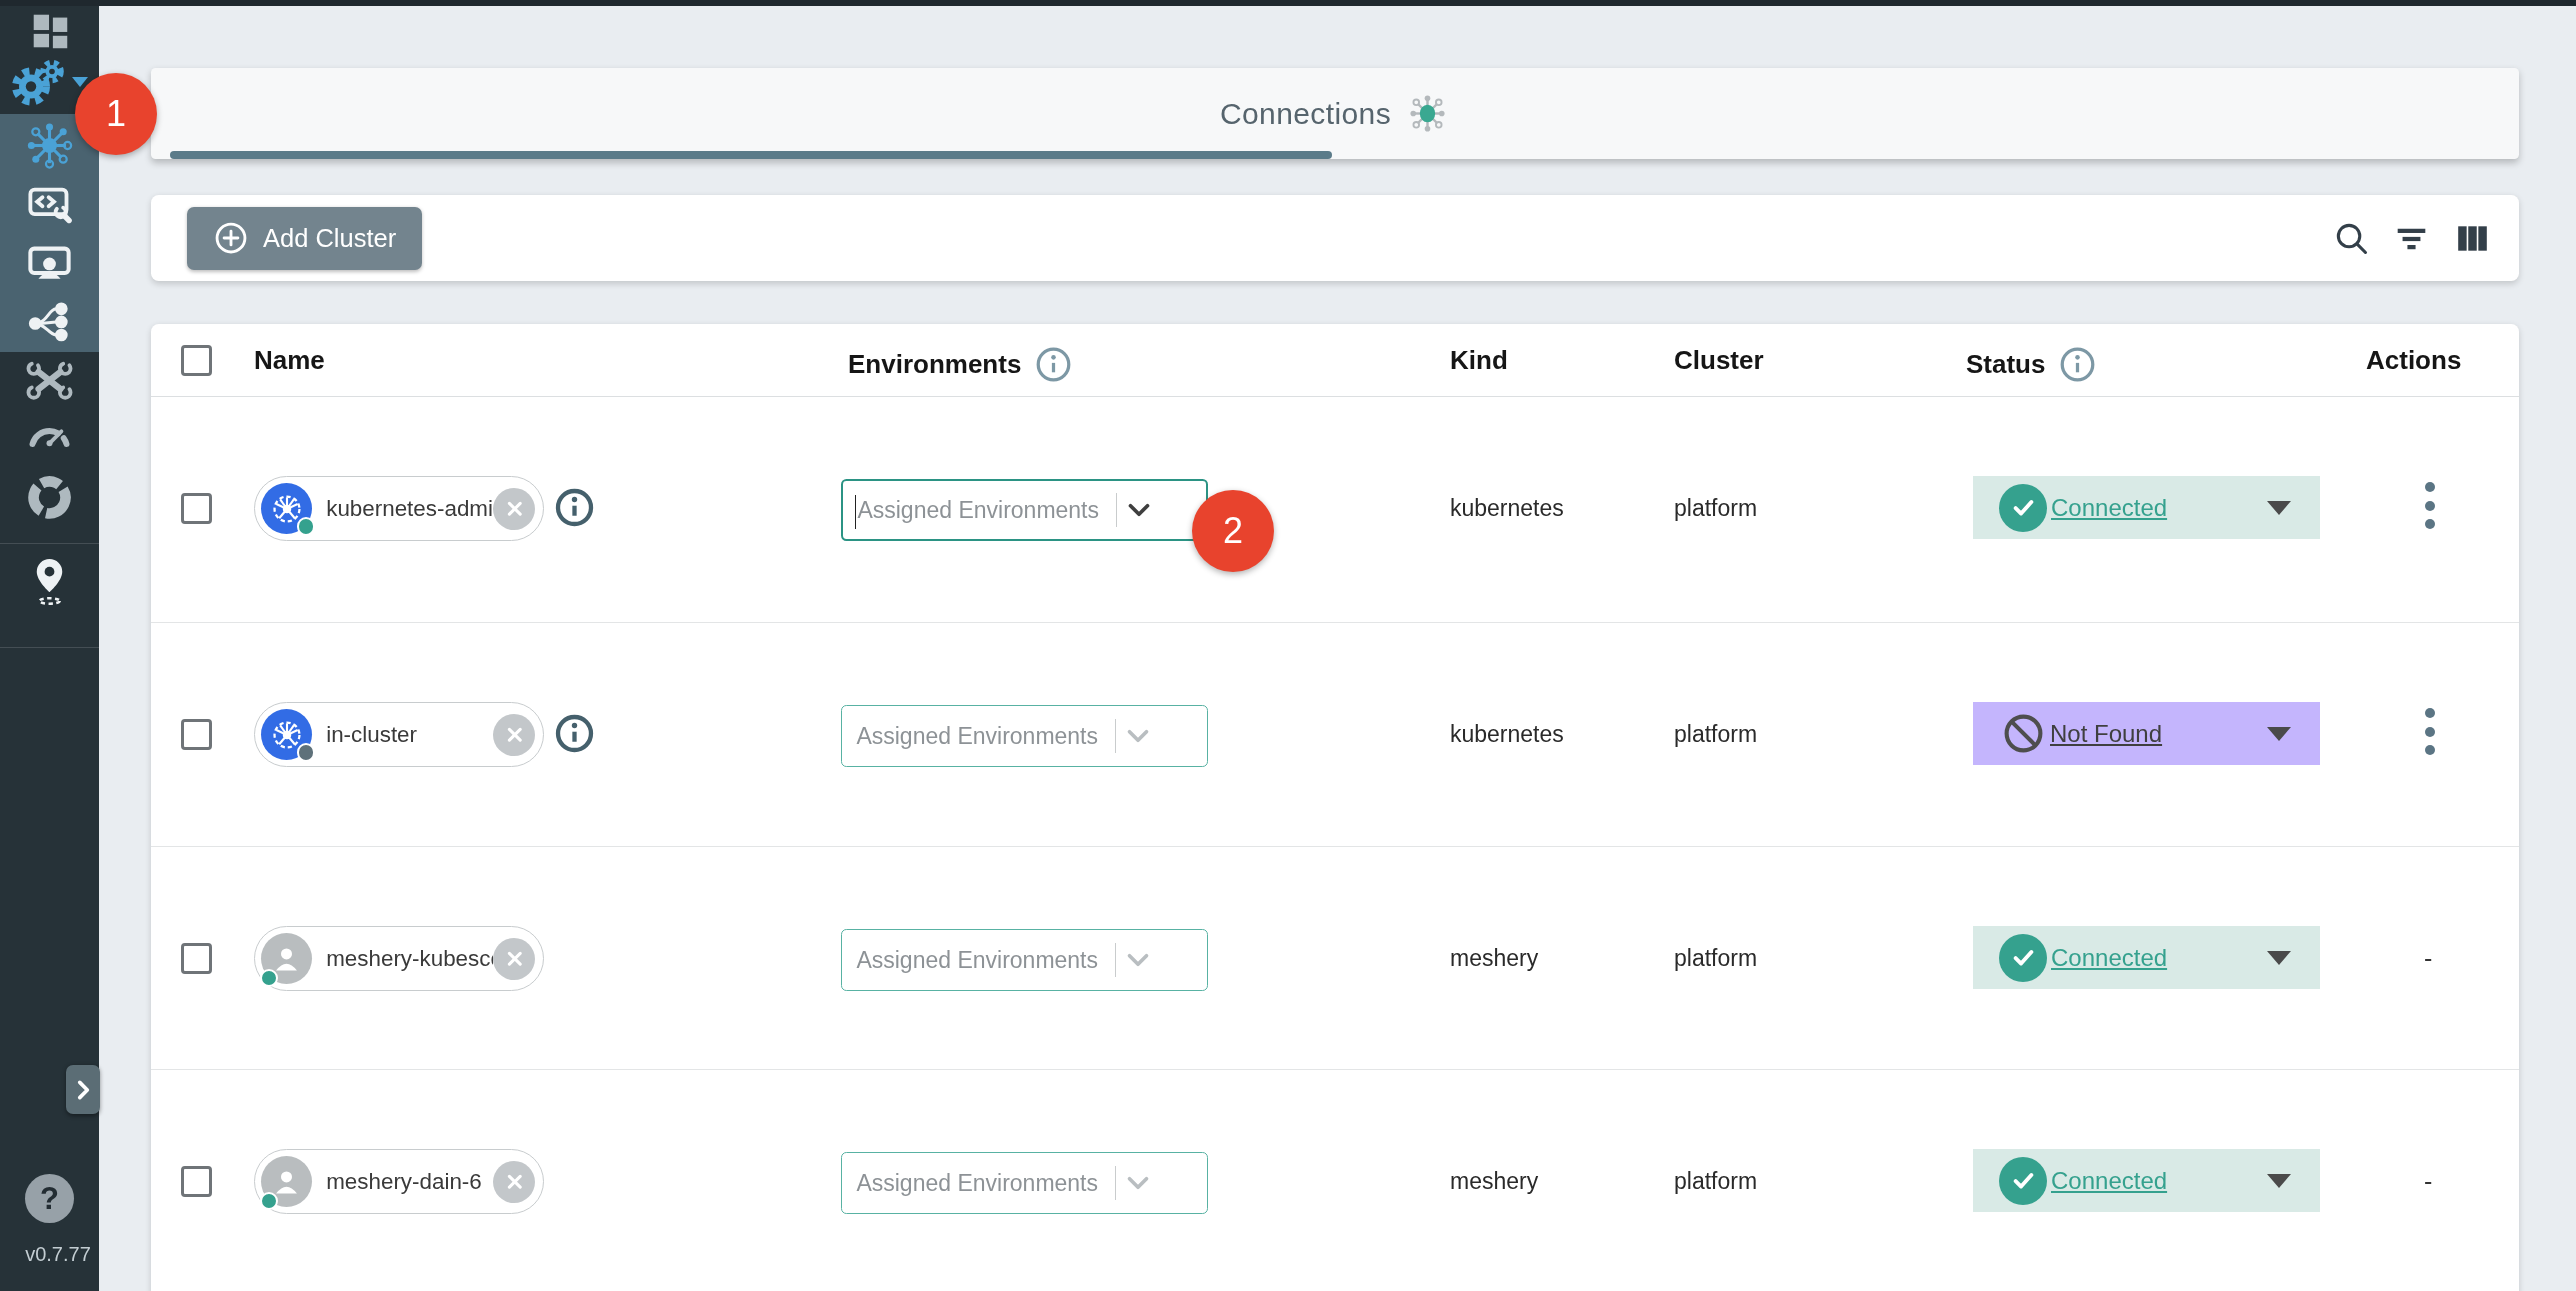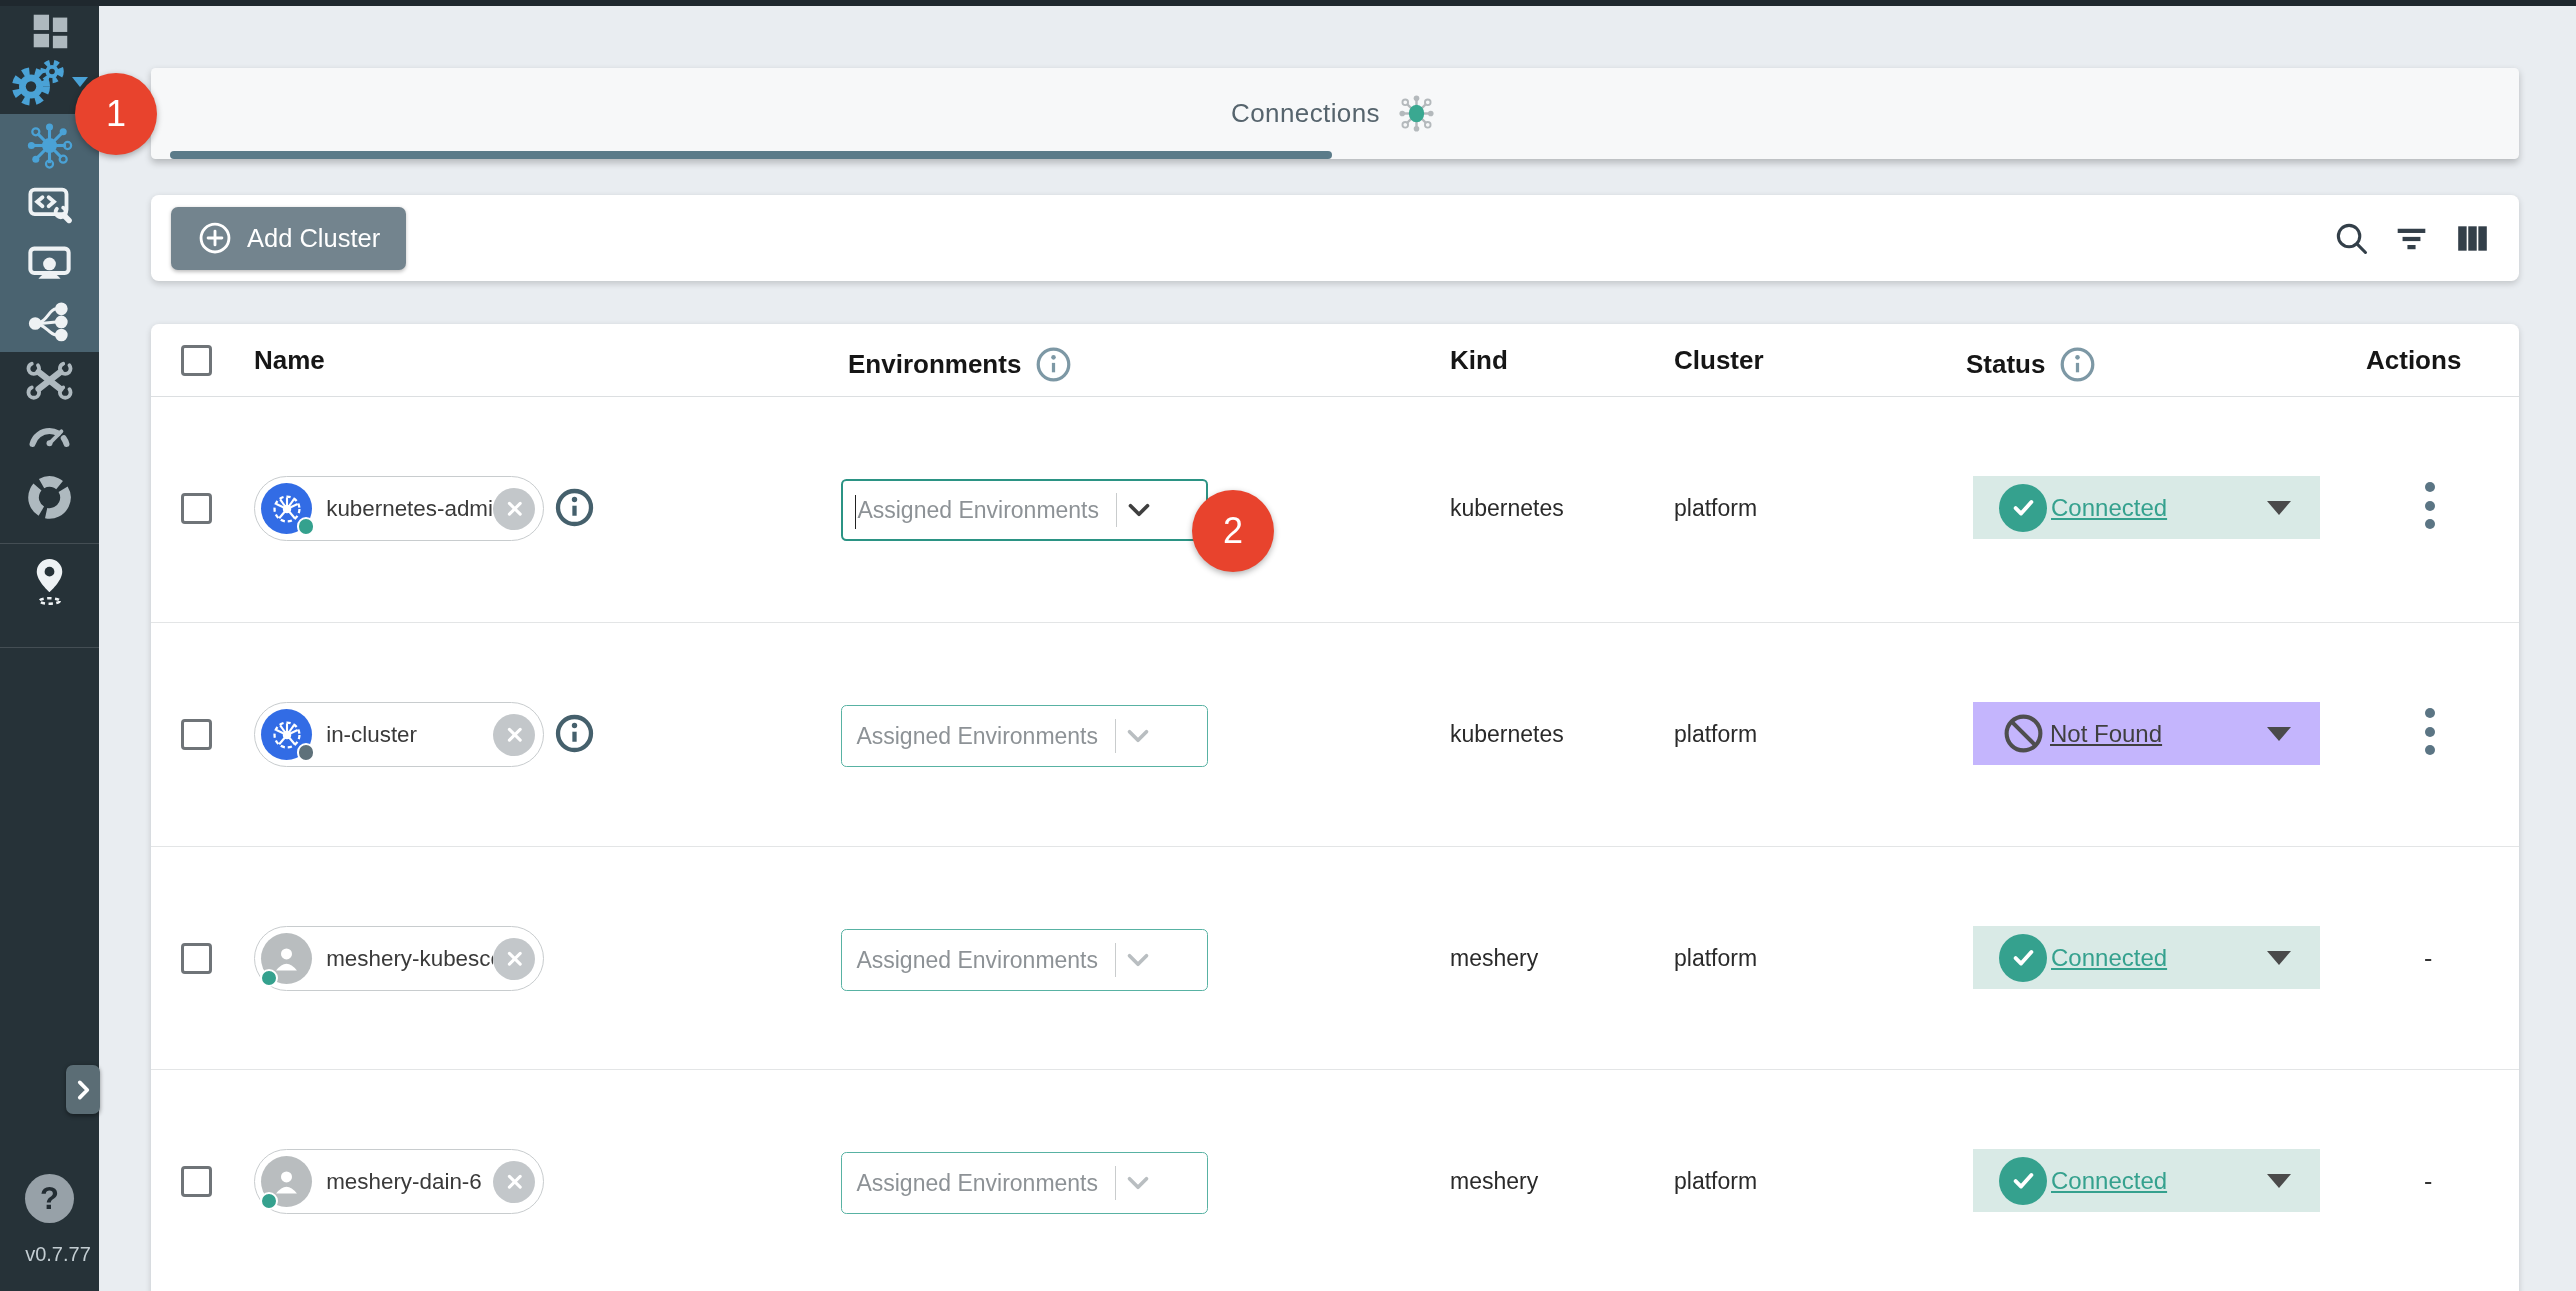--- a/index.html
+++ b/index.html
@@ -22,25 +22,25 @@
   .expander{position:absolute;left:66px;top:1065px;width:34px;height:49px;background:#5b6d75;border-radius:7px;display:flex;align-items:center;justify-content:center;box-shadow:0 1.5px 4.6px rgba(0,0,0,.4);}
   .help-circle{position:absolute;left:25px;top:1174px;width:49px;height:49px;border-radius:50%;background:#97a1a8;color:#232d33;font-size:31px;font-weight:bold;display:flex;align-items:center;justify-content:center;}
   .version{position:absolute;left:0;top:1243px;width:116px;text-align:center;color:#c3cdd2;font-size:20px;}
   
   .badge{border-radius:50%;background:#e8432d;color:#fff;display:flex;align-items:center;justify-content:center;font-size:36px;box-shadow:0 2.3px 6.2px rgba(0,0,0,.3);z-index:60;}
   .badge1{left:75px;top:73px;width:82px;height:82px;}
   .badge2{left:1041px;top:94px;width:82px;height:82px;}
   
   .tabs-card{left:151px;top:68px;width:2368px;height:91px;background:#f7f8f9;border-radius:4.6px;box-shadow:0 3.9px 7.7px rgba(0,0,0,.22);display:flex;z-index:10;}
   .tab{flex:1;display:flex;align-items:center;justify-content:center;gap:14px;}
-  .tab-label{font-size:26px;color:#56646d;letter-spacing:0.4px;}
+  .tab-label{font-size:30px;color:#56646d;letter-spacing:0.4px;}
   .tab.inactive .tab-label{color:#6b6b6b;}
   .tab-underline{position:absolute;left:18.5px;bottom:0;width:1162px;height:7.7px;background:#5b7b89;border-radius:4.6px;}
   .toolbar-card{left:151px;top:195px;width:2368px;height:86px;background:#ffffff;border-radius:7.7px;box-shadow:0 2.3px 6.2px rgba(0,0,0,.16);z-index:10;}
-  .add-btn{position:absolute;left:20px;top:11.6px;height:63px;padding:0 26px;background:#73848e;border:none;border-radius:7px;color:#fff;font-size:25.5px;font-family:inherit;display:flex;align-items:center;gap:14px;box-shadow:0 1.5px 3.9px rgba(0,0,0,.25);cursor:pointer;}
+  .add-btn{position:absolute;left:36px;top:11.6px;height:63px;padding:0 26px;background:#73848e;border:none;border-radius:7px;color:#fff;font-size:25.5px;font-family:inherit;display:flex;align-items:center;gap:14px;box-shadow:0 1.5px 3.9px rgba(0,0,0,.25);cursor:pointer;}
   .tool-ic{position:absolute;top:21.6px;width:43px;height:43px;color:#333f49;display:flex;align-items:center;justify-content:center;cursor:pointer;}
   
   .table-card{left:151px;top:324px;width:2368px;height:973px;background:#fff;border-radius:7.7px 7.7px 0 0;box-shadow:0 2.3px 6.2px rgba(0,0,0,.16);z-index:5;}
   .thead{position:absolute;left:0;top:0;width:100%;height:72px;border-bottom:0.8px solid #dcdfe1;}
   .th{position:absolute;top:21px;font-size:26px;font-weight:bold;color:#161616;display:flex;align-items:center;gap:12.4px;}
   .cb{display:inline-block;width:31px;height:31px;border:3.1px solid #6f7478;border-radius:3.9px;background:#fff;box-sizing:border-box;}
   .row{position:absolute;left:0;width:100%;border-bottom:0.8px solid #e3e5e6;}
   .row-cb{position:absolute;left:30px;}
   .chip{position:absolute;left:103px;width:290px;height:65px;border:1.5px solid #c8ccce;border-radius:34px;background:#fff;display:flex;align-items:center;box-sizing:border-box;}
   .avatar{position:relative;width:51px;height:51px;border-radius:50%;margin-left:6.2px;flex:0 0 auto;display:flex;align-items:center;justify-content:center;}

